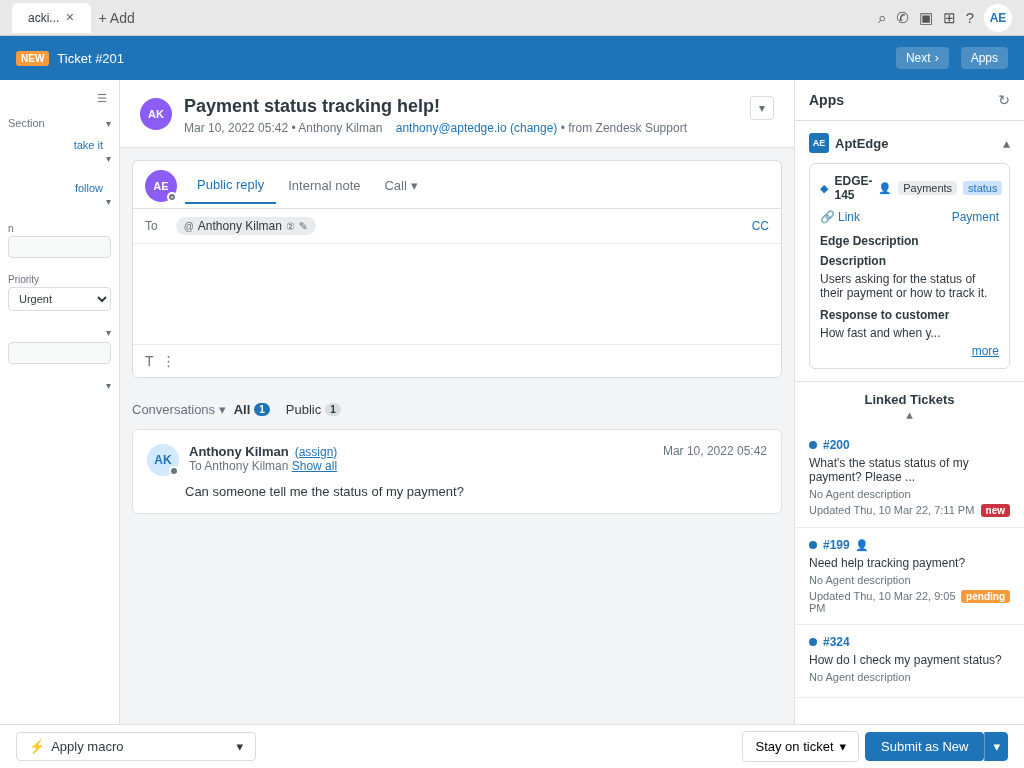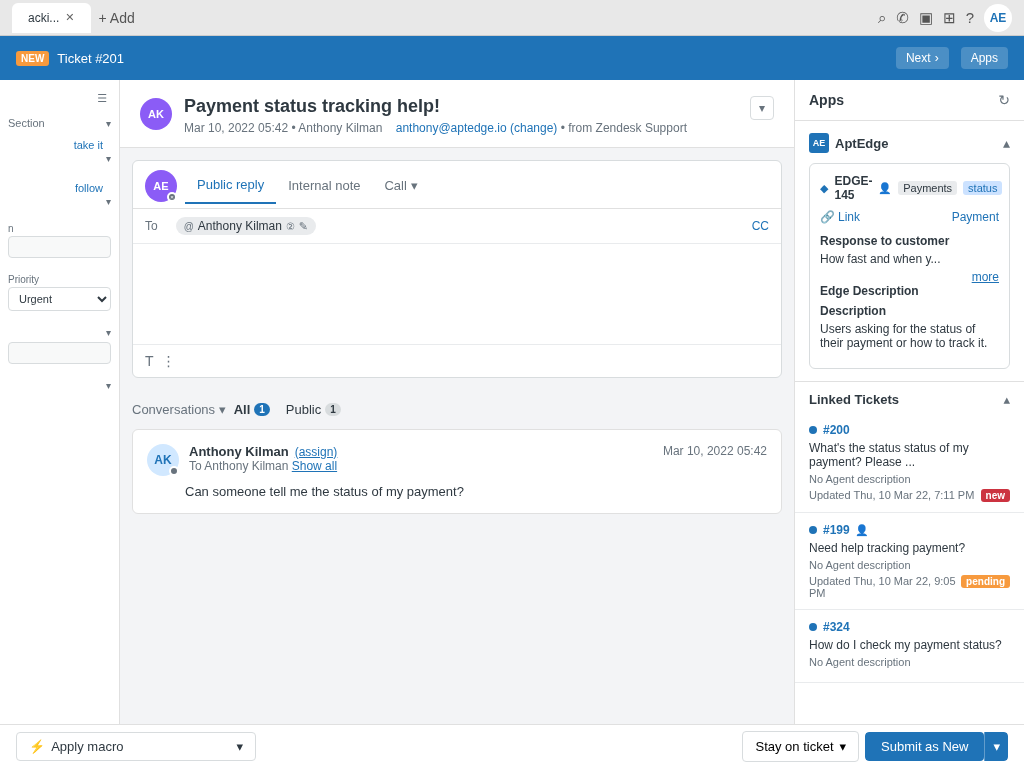--- a/index.html
+++ b/index.html
@@ -439,23 +439,24 @@
     .edge-review-btn { margin-left: auto; font-size: 12px; color: #1f73b7; background: none; border: none; cursor: pointer; }
 
     .section-heading { font-size: 12px; font-weight: 600; color: #2f3941; margin-bottom: 6px; }
     .sub-heading { font-size: 12px; font-weight: 600; color: #2f3941; margin-bottom: 4px; }
     .section-text { font-size: 12px; color: #2f3941; margin-bottom: 4px; }
     .more-link { color: #1f73b7; font-size: 12px; cursor: pointer; display: block; text-align: right; margin-top: 4px; }
 
     
     .linked-tickets-header {
       display: flex;
-      align-items: flex-start;
+      align-items: center;
       justify-content: space-between;
       padding: 10px 14px 6px;
+      flex-direction: column;
     }
     .linked-tickets-title { font-size: 13px; font-weight: 600; color: #2f3941; }
     .linked-ticket-item {
       padding: 10px 14px;
       border-bottom: 1px solid #e9ebed;
     }
     .linked-ticket-id { font-size: 12px; color: #1f73b7; font-weight: 600; display: flex; align-items: center; gap: 4px; margin-bottom: 4px; }
     .linked-ticket-title { font-size: 12px; color: #2f3941; margin-bottom: 4px; }
     .linked-ticket-desc { font-size: 11px; color: #68737d; margin-bottom: 4px; }
     .linked-ticket-footer { display: flex; align-items: flex-start; justify-content: space-between; }
@@ -664,30 +665,30 @@
           <span class="edge-tag-blue">status</span>
         </div>
         <div class="edge-actions">
           <span class="edge-link">
             <span>🔗</span>
             <span>Link</span>
           </span>
           <button class="edge-review-btn">Payment</button>
         </div>
 
+        <div style="margin-bottom:8px;">
+          <div class="section-heading">Edge Description</div>
+          <div class="sub-heading">Description</div>
+          <div class="section-text">Users asking for the status of their payment or how to track it.</div>
+        </div>
+
         <div>
           <div class="sub-heading">Response to customer</div>
           <div class="section-text">How fast and when y...</div>
           <a href="#" class="more-link">more</a>
-        </div>
-
-        <div style="margin-bottom:8px;">
-          <div class="section-heading">Edge Description</div>
-          <div class="sub-heading">Description</div>
-          <div class="section-text">Users asking for the status of their payment or how to track it.</div>
         </div>
       </div>
     </div>
 
     <div class="linked-tickets-header">
       <span class="linked-tickets-title">Linked Tickets</span>
       <button style="background:none;border:none;cursor:pointer;font-size:13px;color:#68737d;">▴</button>
     </div>
 
     <div class="linked-ticket-item">

